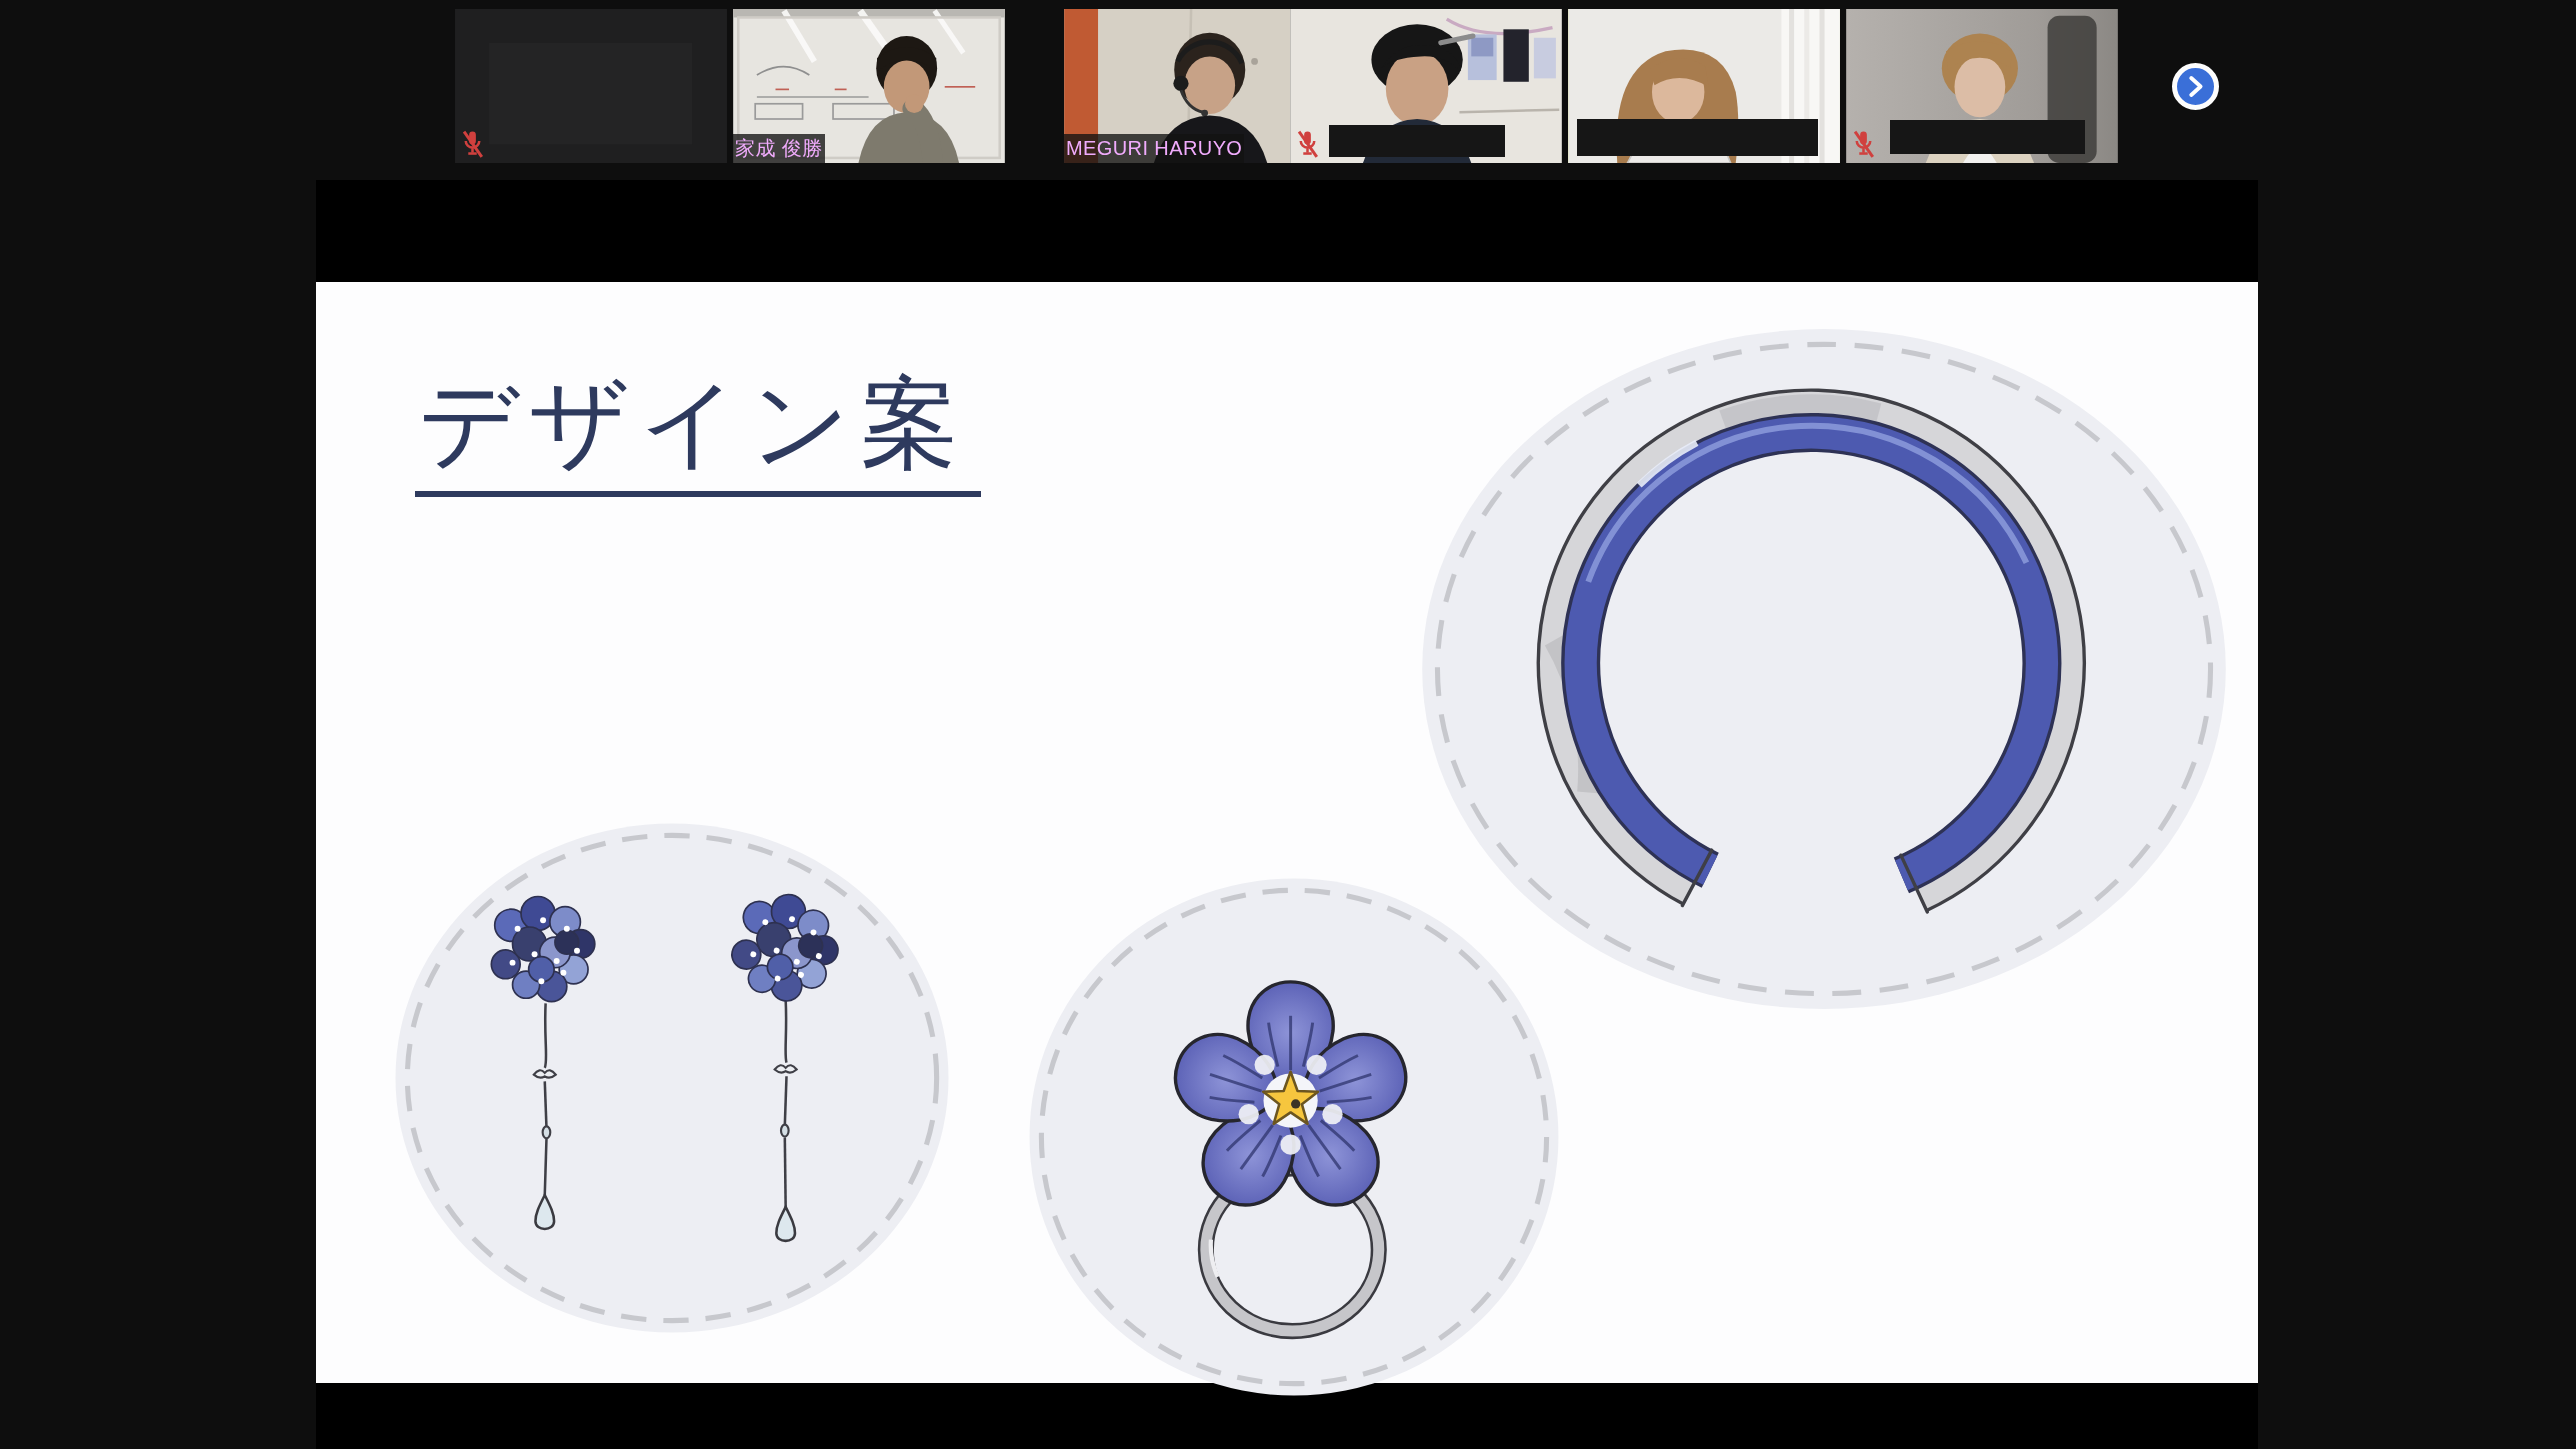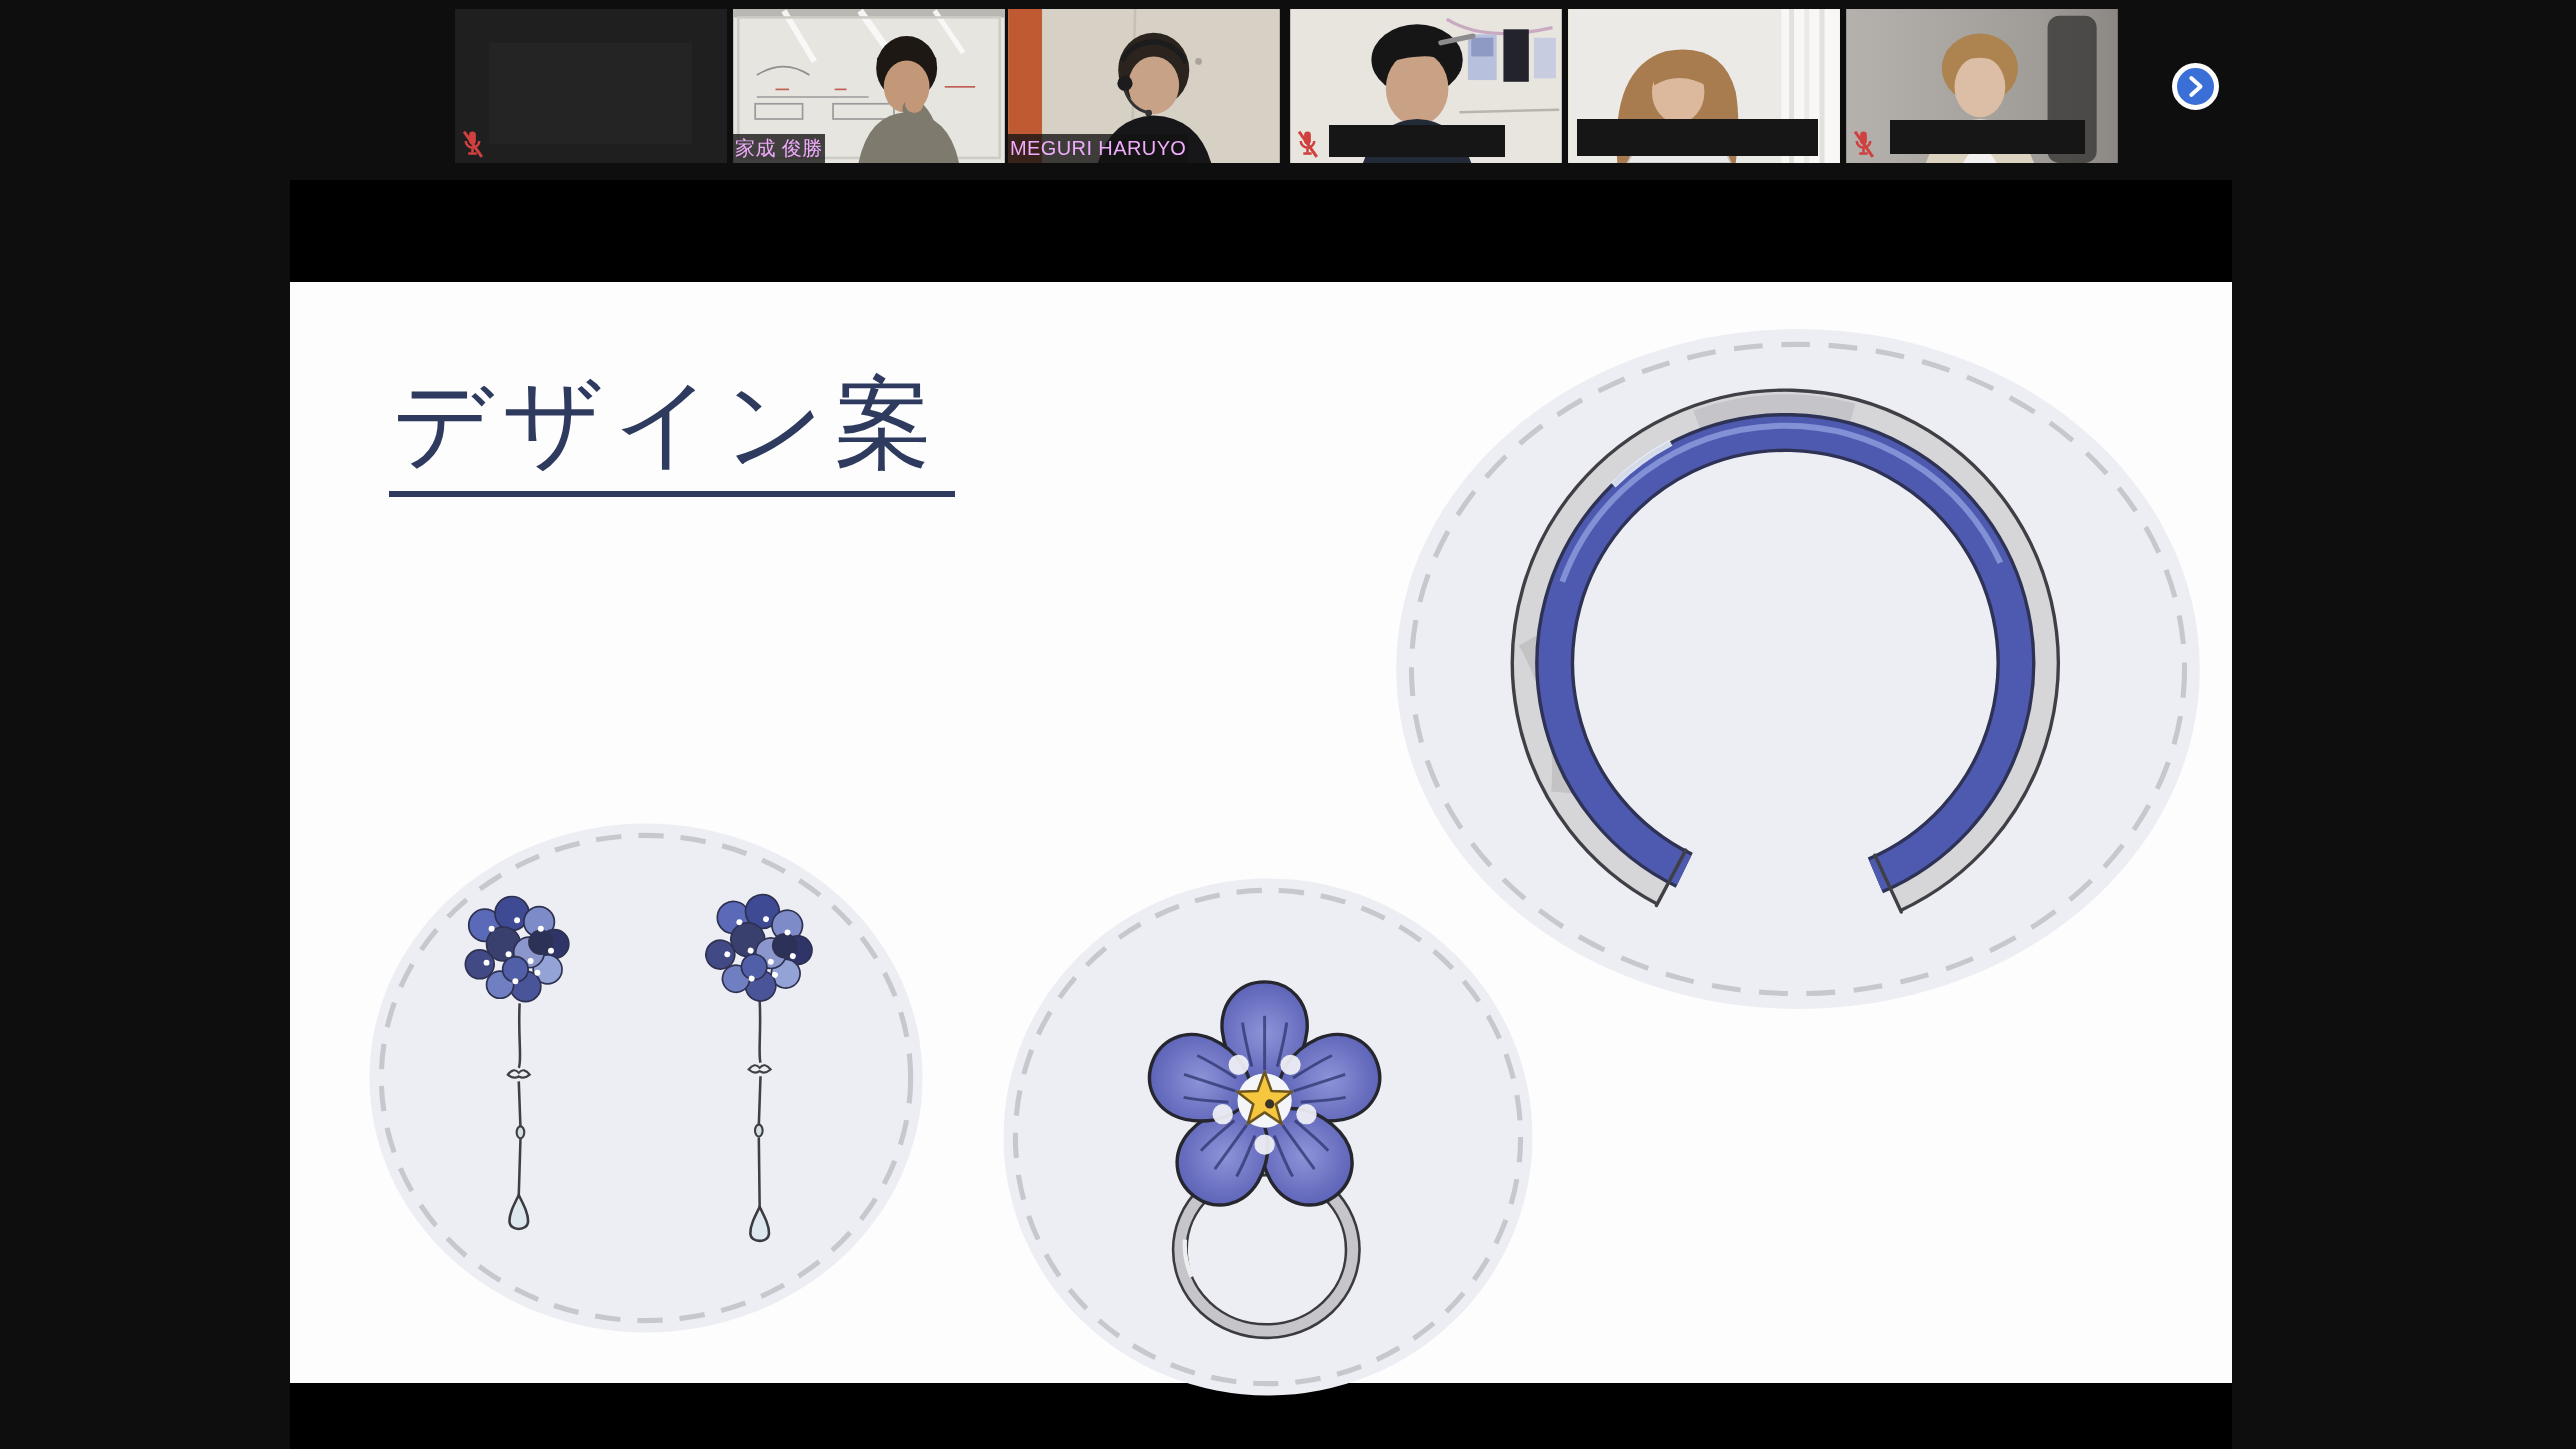--- a/index.html
+++ b/index.html
@@ -13,21 +13,21 @@
   .name-label{position:absolute;left:0;bottom:0;background:rgba(18,18,18,0.78);color:#f0abfc;
               font-size:20px;line-height:29px;padding:0 2px;white-space:nowrap;letter-spacing:0.4px;}
   .mic-muted{position:absolute;left:4.2px;bottom:3.4px;width:27px;height:30.5px;}
   .redact{position:absolute;background:#161616;}
 
   .next-btn{position:absolute;left:2172px;top:63px;width:47px;height:47px;border-radius:50%;
             background:#3a6fd8;border:5.1px solid #fdfdfd;box-sizing:border-box;padding:0;cursor:pointer;
             display:flex;align-items:center;justify-content:center;}
 
   
-  .share-area{position:absolute;left:290px;top:180px;width:1942px;height:1270px;background:#000;text-align:right;}
+  .share-area{position:absolute;left:316px;top:180px;width:1942px;height:1270px;background:#000;text-align:right;}
   .slide-white{position:absolute;left:0;top:102px;width:1942px;height:1101px;background:#fdfdfe;}
 
   .slide-title{position:absolute;left:99px;top:83px;font-size:98px;font-weight:300;
                color:#2e3a5e;letter-spacing:10.2px;line-height:1.2;
                border-bottom:6.8px solid #2e3a5e;padding:0 12px 8.5px 3.4px;}
   .body-box{position:absolute;left:91px;top:231px;width:954px;height:254px;box-sizing:border-box;
             border:1.7px solid #a6b0c6;padding:13.6px 17px;font-size:43px;line-height:62px;color:#303c5c;
             letter-spacing:0.4px;}
   .illus{position:absolute;}
 </style>
@@ -68,21 +68,21 @@
       <ellipse cx="205" cy="70" rx="36" ry="38" fill="#1d1813"></ellipse>
       <ellipse cx="205" cy="92" rx="27" ry="31" fill="#c29878"></ellipse>
       <path d="M170,74 q35,-28 70,0 l0,-16 q-35,-26 -70,0 Z" fill="#1d1813"></path>
       <path d="M148,182 q12,-58 57,-60 q50,2 62,60 Z" fill="#7e7a6d"></path>
       <path d="M236,182 q-4,-50 -24,-64" stroke="#7e7a6d" stroke-width="24" fill="none" stroke-linecap="round"></path>
       <circle cx="214" cy="112" r="11" fill="#c29878"></circle>
     </svg>
     <span class="name-label">家成 俊勝</span>
   </div>
 
-  <div class="tile" style="left:1008px">
+  <div class="tile" style="left:1064px">
     <svg width="272" height="154" viewBox="0 0 321 182">
       <rect width="321" height="182" fill="#d6d0c5"></rect>
       <rect width="40" height="182" fill="#c05a33"></rect>
       <line x1="150" y1="0" x2="146" y2="182" stroke="#c6c0b5" stroke-width="3"></line>
       <circle cx="225" cy="62" r="4" fill="#a9a39a"></circle>
       <ellipse cx="172" cy="72" rx="42" ry="44" fill="#2b231d"></ellipse>
       <ellipse cx="172" cy="90" rx="30" ry="34" fill="#c7a287"></ellipse>
       <path d="M134,62 a42,42 0 0 1 76,2" stroke="#1c1c1c" stroke-width="6" fill="none"></path>
       <circle cx="138" cy="88" r="9" fill="#1c1c1c"></circle>
       <path d="M138,96 q8,22 26,26" stroke="#333" stroke-width="3.5" fill="none"></path>

